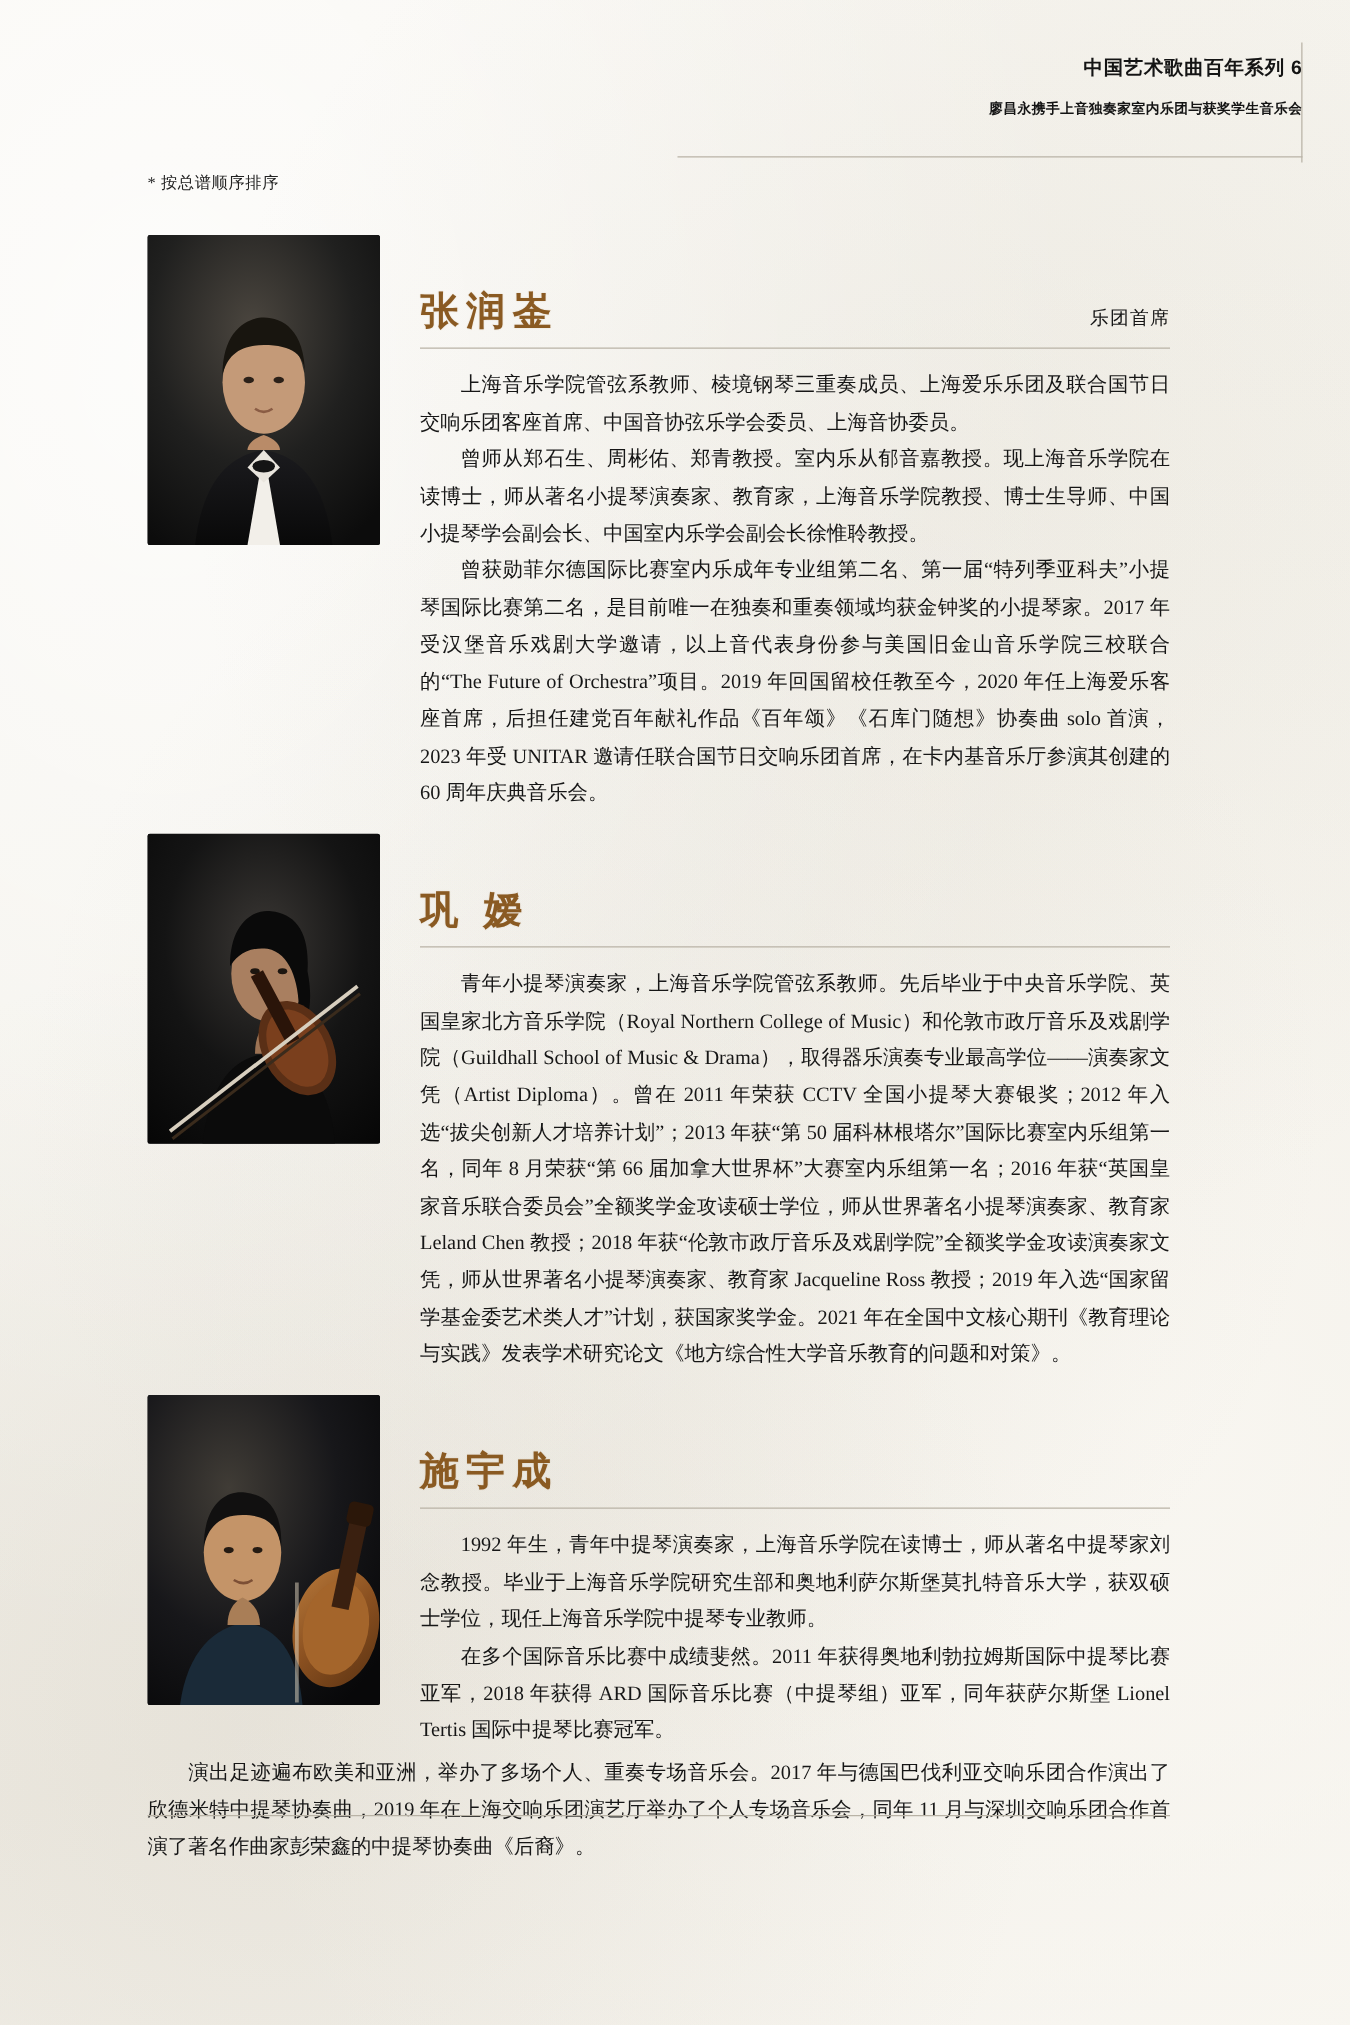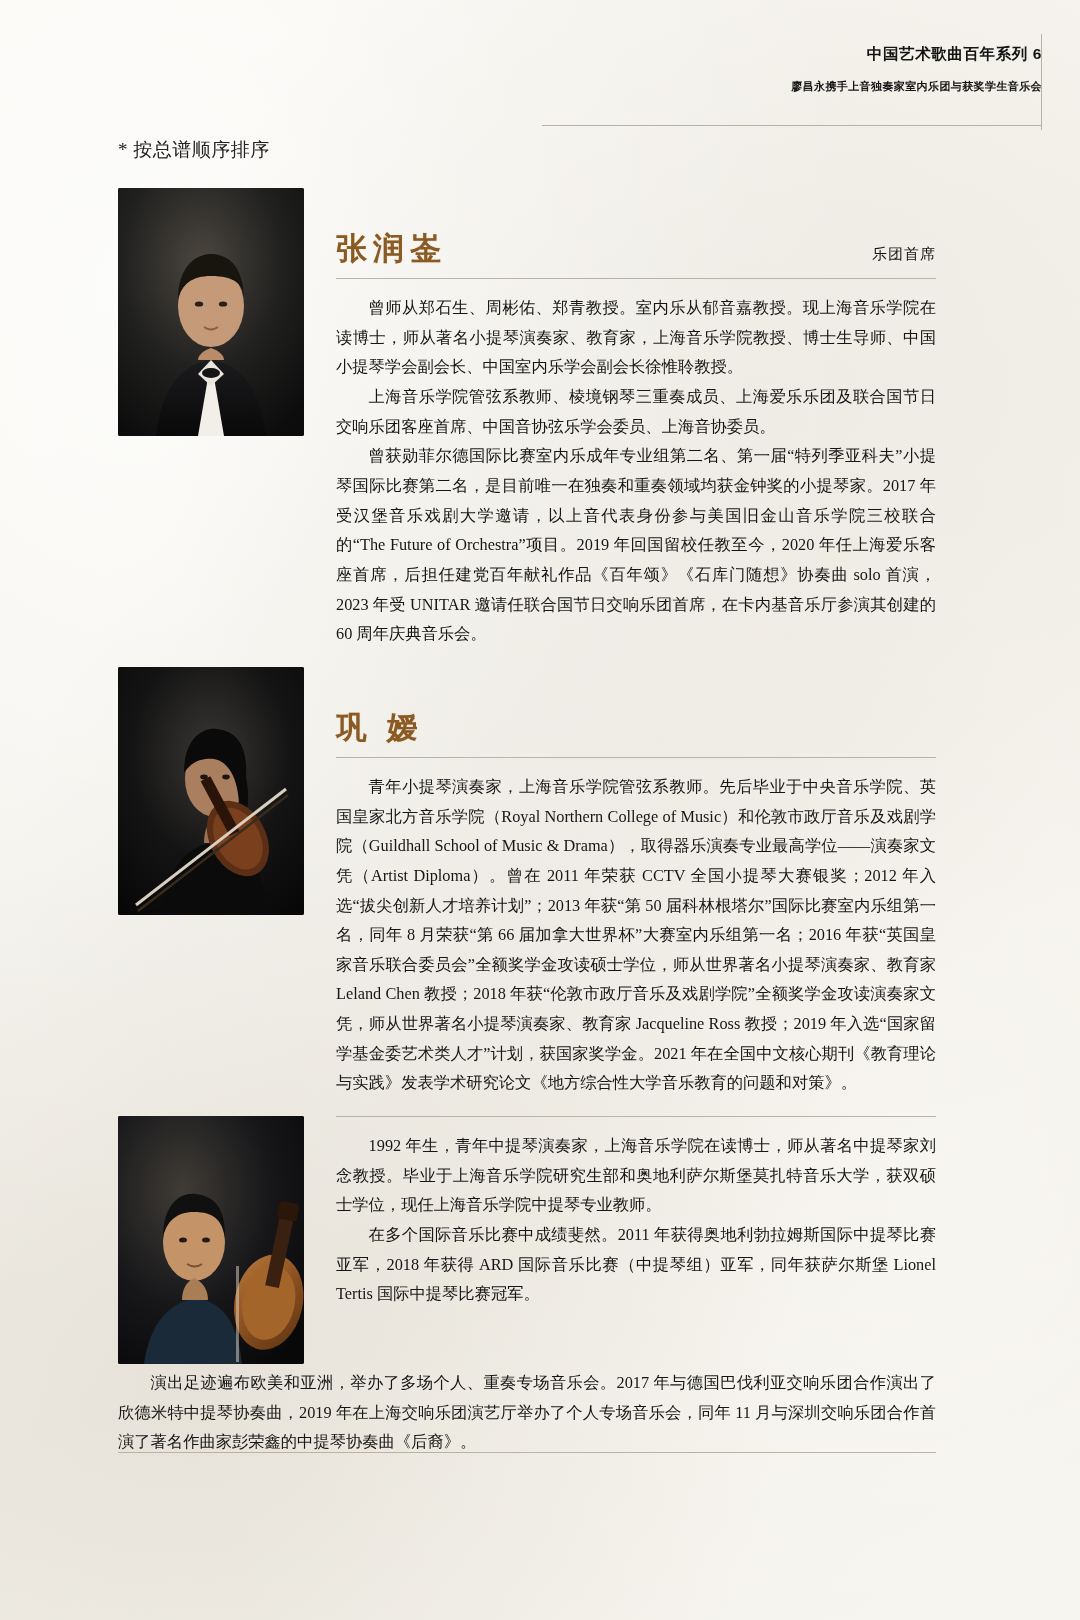--- a/index.html
+++ b/index.html
@@ -77,21 +77,21 @@
     width: 1px;
     height: 96px;
     background: #b9b3a6;
   }
 
   
   .note {
     position: absolute;
     left: 118px;
     top: 137px;
-    font-size: 19px;
+    font-size: 13px;
     color: #222;
     letter-spacing: 0.5px;
   }
 
   
   .content {
     position: absolute;
     left: 118px;
     top: 188px;
     width: 818px;
@@ -213,22 +213,22 @@
             <ellipse cx="105" cy="116" rx="4.2" ry="2.6" fill="#2b2018"></ellipse>
             <path d="M86 139 q7 5 14 0" stroke="#8a5c44" stroke-width="2" fill="none"></path>
           </svg>
         </div>
         <div class="bio-text-col">
           <div class="name-row">
             <div class="name">张润崟</div>
             <div class="role">乐团首席</div>
           </div>
           <div class="name-rule"></div>
+          <p class="para col-narrow">上海音乐学院管弦系教师、棱境钢琴三重奏成员、上海爱乐乐团及联合国节日交响乐团客座首席、中国音协弦乐学会委员、上海音协委员。</p>
           <p class="para col-narrow">曾师从郑石生、周彬佑、郑青教授。室内乐从郁音嘉教授。现上海音乐学院在读博士，师从著名小提琴演奏家、教育家，上海音乐学院教授、博士生导师、中国小提琴学会副会长、中国室内乐学会副会长徐惟聆教授。</p>
-          <p class="para col-narrow">上海音乐学院管弦系教师、棱境钢琴三重奏成员、上海爱乐乐团及联合国节日交响乐团客座首席、中国音协弦乐学会委员、上海音协委员。</p>
           <p class="para col-narrow">曾获勋菲尔德国际比赛室内乐成年专业组第二名、第一届“特列季亚科夫”小提琴国际比赛第二名，是目前唯一在独奏和重奏领域均获金钟奖的小提琴家。2017 年受汉堡音乐戏剧大学邀请，以上音代表身份参与美国旧金山音乐学院三校联合的“The Future of Orchestra”项目。2019 年回国留校任教至今，2020 年任上海爱乐客座首席，后担任建党百年献礼作品《百年颂》《石库门随想》协奏曲 solo 首演，2023 年受 UNITAR 邀请任联合国节日交响乐团首席，在卡内基音乐厅参演其创建的 60 周年庆典音乐会。</p>
         </div>
       </div>
     </div>
 
     <div class="bio">
       <div class="bio-head">
         <div class="portrait">
           <svg width="186" height="248" viewBox="0 0 186 248">
             <defs>
@@ -295,20 +295,24 @@
             <g transform="rotate(12 150 180)">
               <ellipse cx="152" cy="186" rx="34" ry="48" fill="url(#g3viola)"></ellipse>
               <ellipse cx="152" cy="186" rx="26" ry="38" fill="#a4652b"></ellipse>
               <rect x="145" y="96" width="14" height="74" fill="#3a2010"></rect>
               <rect x="142" y="84" width="20" height="18" rx="4" fill="#2b1709"></rect>
             </g>
             <rect x="118" y="150" width="3" height="96" fill="#e2d6bf" opacity="0.5"></rect>
           </svg>
         </div>
         <div class="bio-text-col">
+          <div class="name-row">
+            <div class="name">施宇成</div>
+            <div class="role"></div>
+          </div>
           <div class="name-rule"></div>
           <p class="para col-narrow">1992 年生，青年中提琴演奏家，上海音乐学院在读博士，师从著名中提琴家刘念教授。毕业于上海音乐学院研究生部和奥地利萨尔斯堡莫扎特音乐大学，获双硕士学位，现任上海音乐学院中提琴专业教师。</p>
           <p class="para col-narrow">在多个国际音乐比赛中成绩斐然。2011 年获得奥地利勃拉姆斯国际中提琴比赛亚军，2018 年获得 ARD 国际音乐比赛（中提琴组）亚军，同年获萨尔斯堡 Lionel Tertis 国际中提琴比赛冠军。</p>
         </div>
       </div>
       <p class="para full-width after-portrait">演出足迹遍布欧美和亚洲，举办了多场个人、重奏专场音乐会。2017 年与德国巴伐利亚交响乐团合作演出了欣德米特中提琴协奏曲，2019 年在上海交响乐团演艺厅举办了个人专场音乐会，同年 11 月与深圳交响乐团合作首演了著名作曲家彭荣鑫的中提琴协奏曲《后裔》。</p>
     </div>
 
   </div>
 

